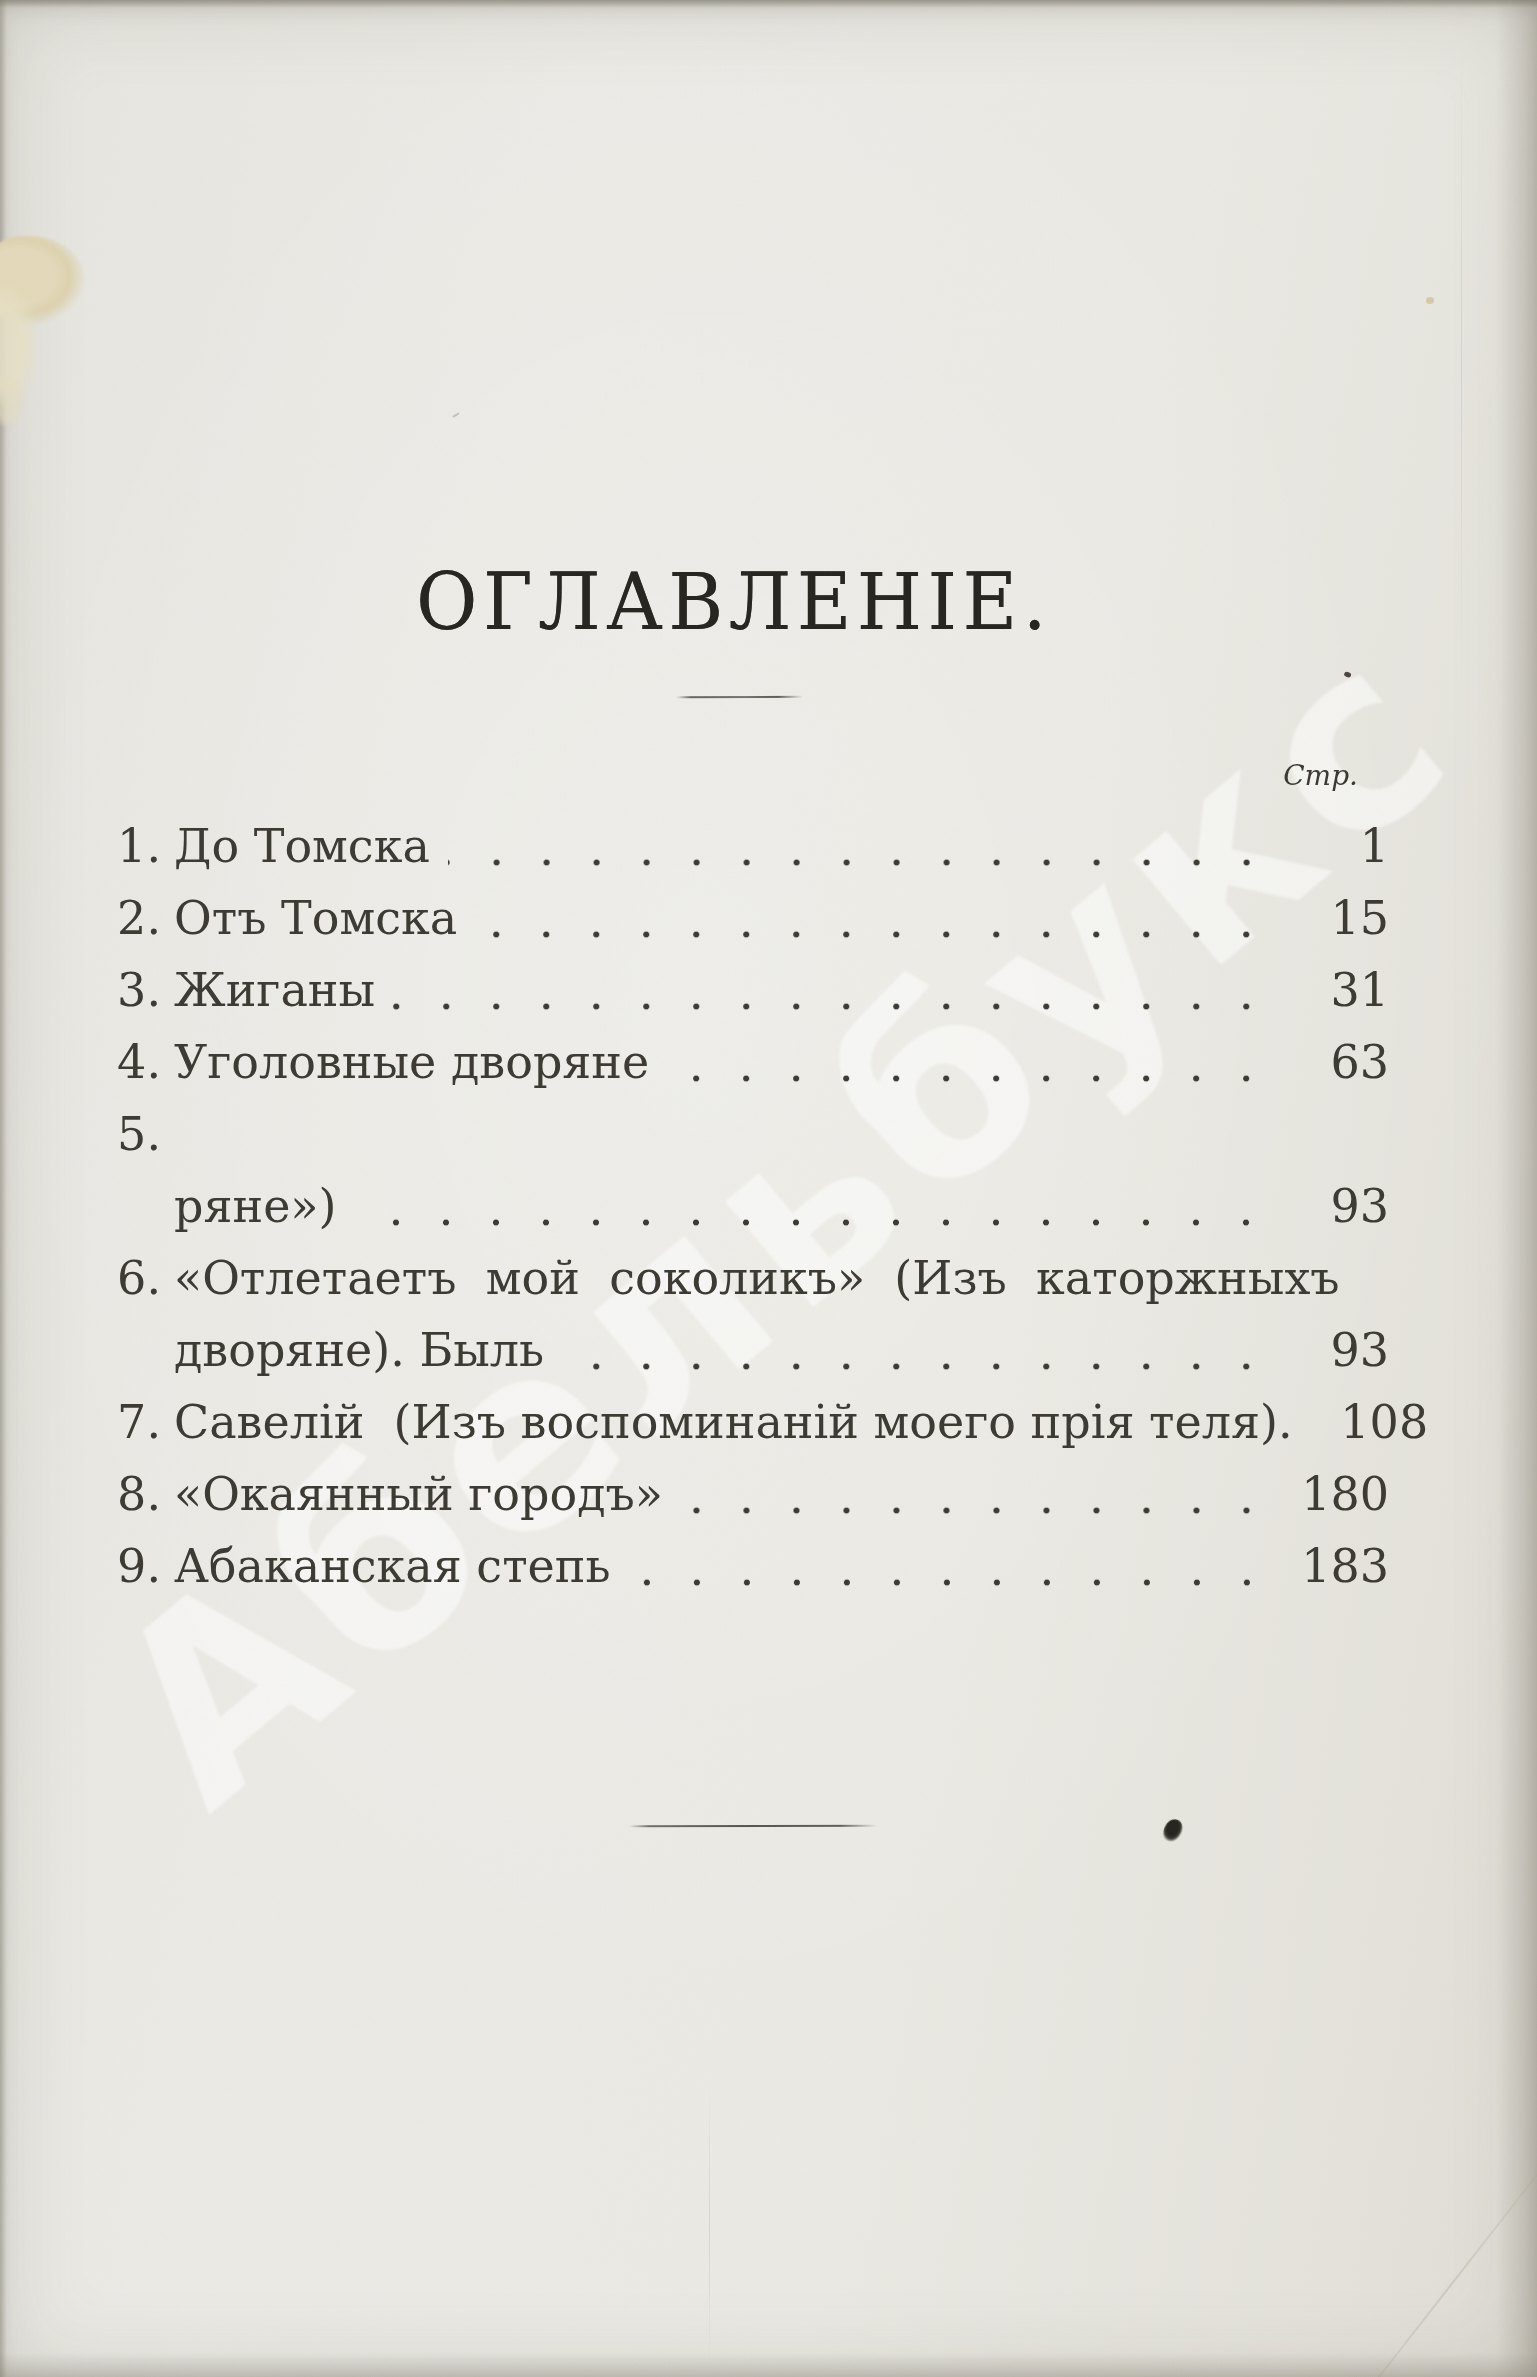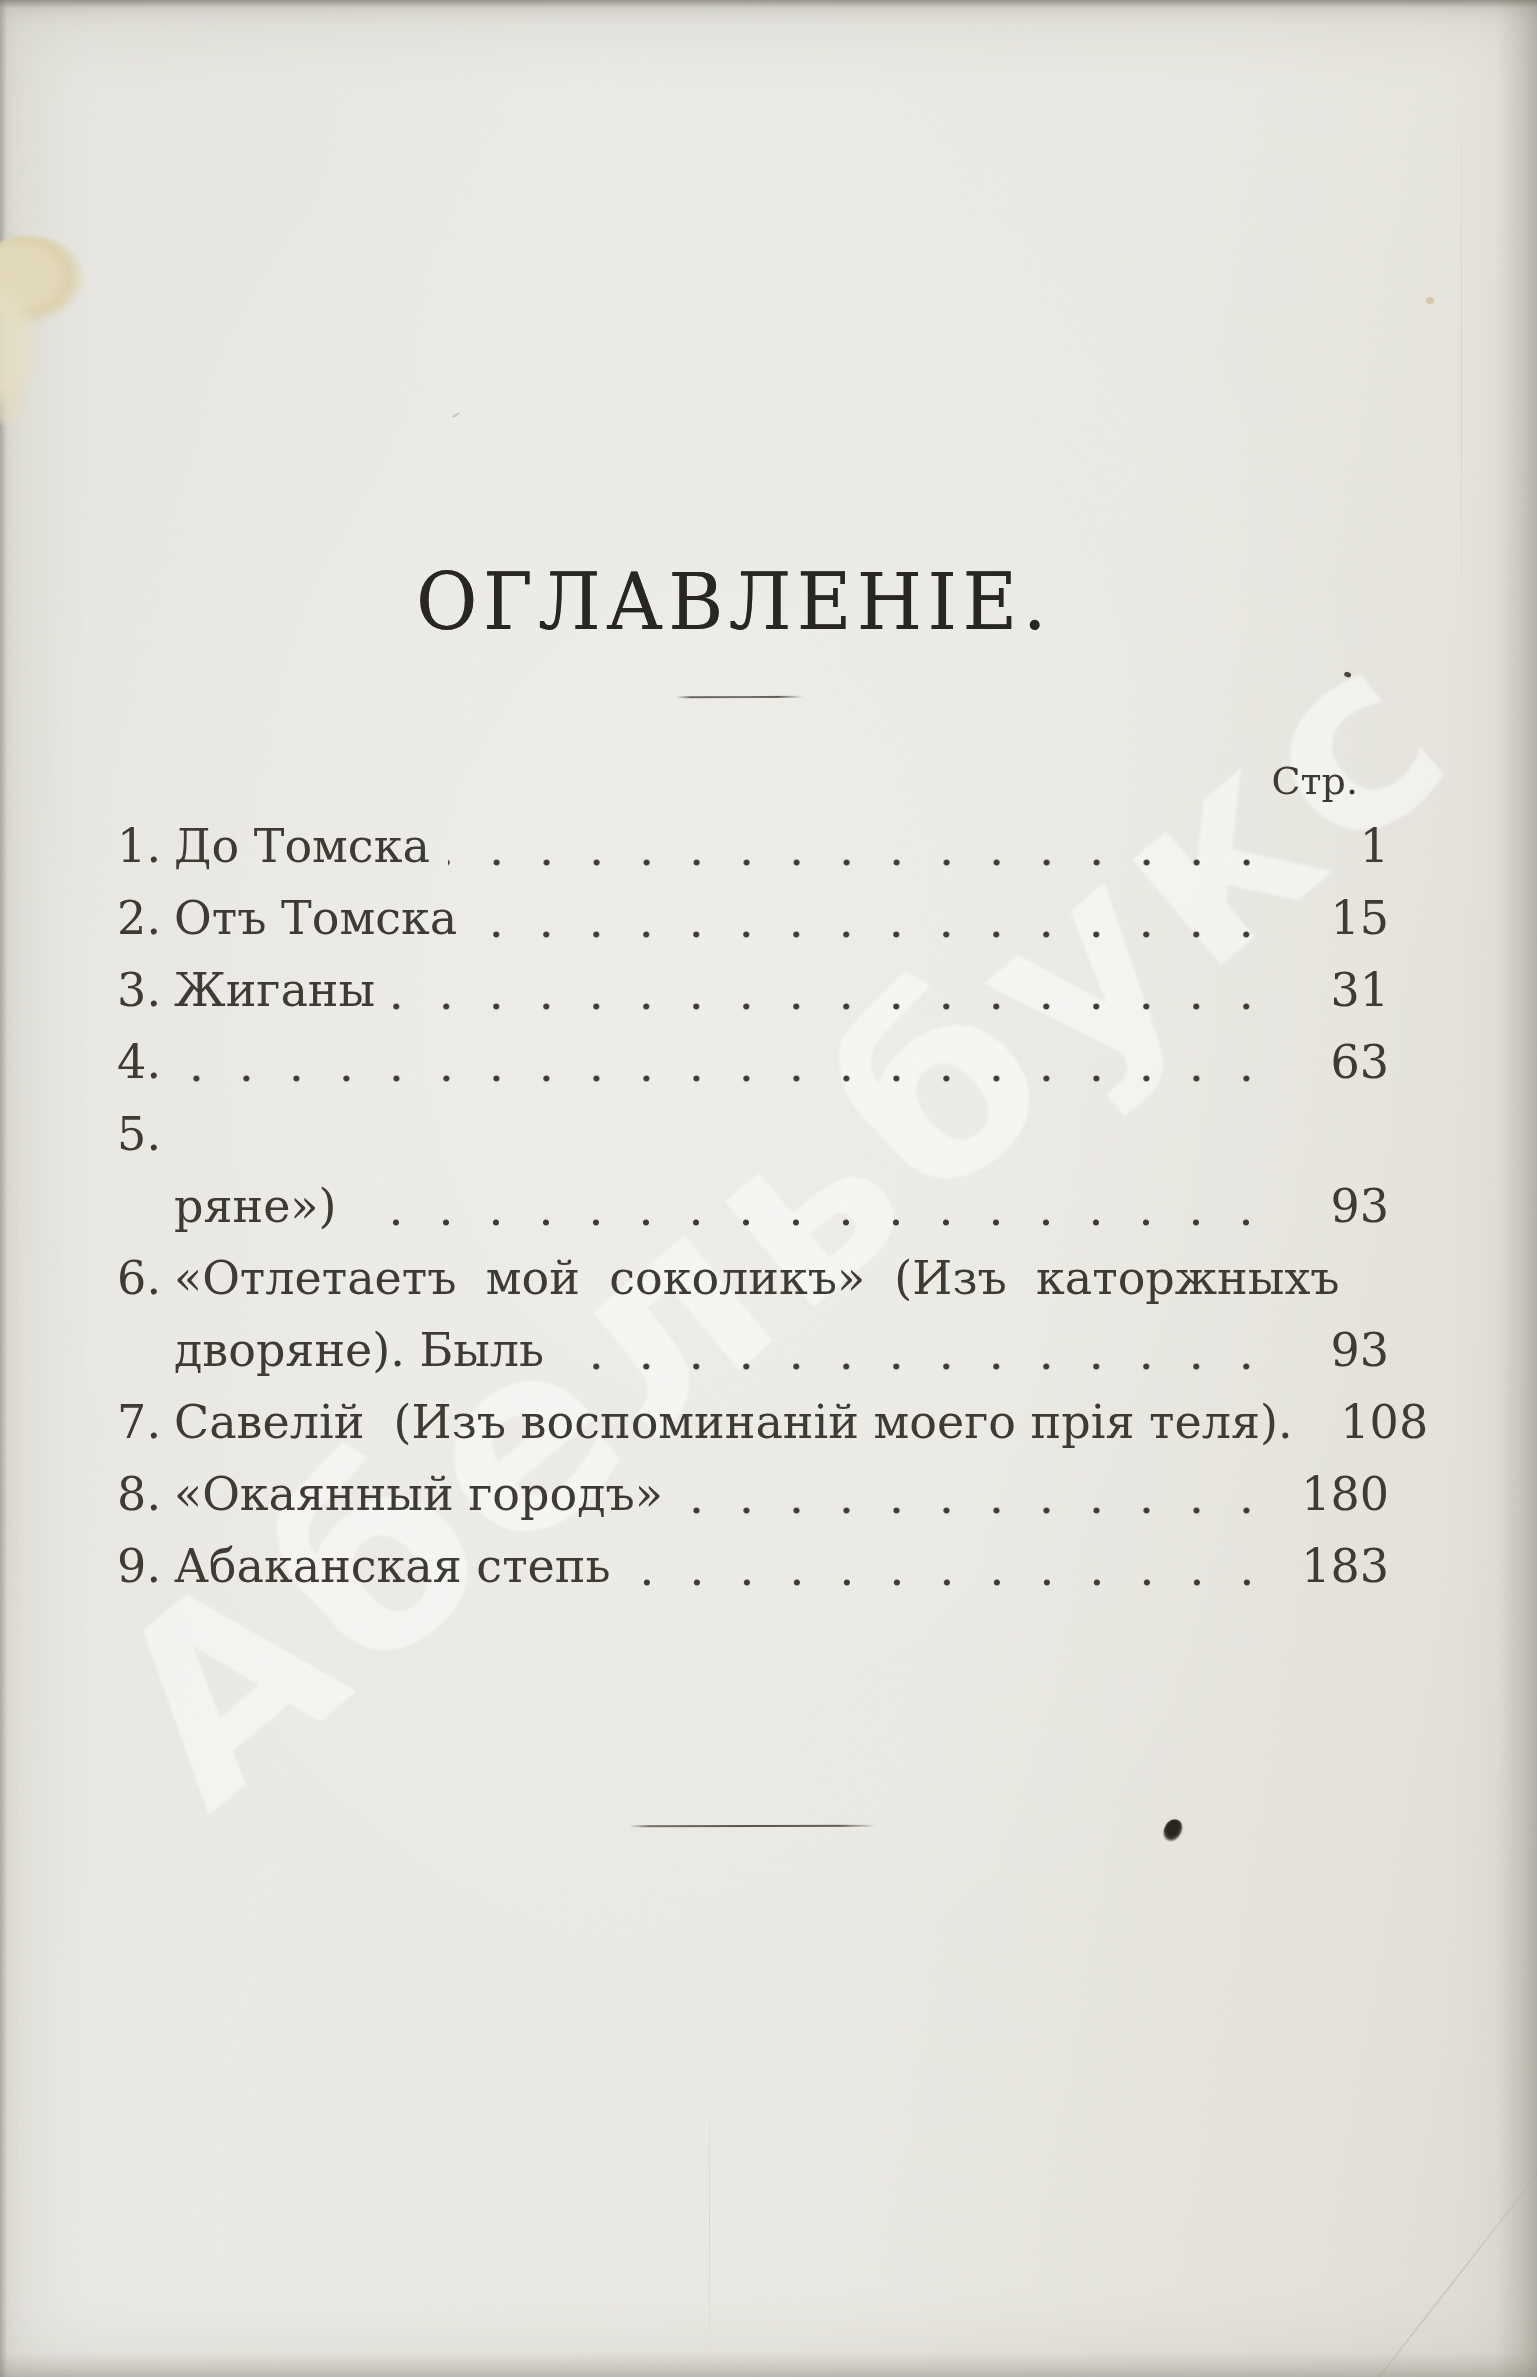--- a/index.html
+++ b/index.html
@@ -78,21 +78,21 @@
     color:var(--title-ink);
     text-shadow:0 0 0.6px rgba(38,36,30,0.6);
   }
   .title-rule{
     position:absolute;left:676px;top:696px;width:127px;height:1.8px;
     background:linear-gradient(90deg,rgba(77,74,65,0),rgba(77,74,65,0.85) 12%,rgba(77,74,65,0.75) 55%,rgba(77,74,65,0.9) 80%,rgba(77,74,65,0));
     transform:rotate(-0.2deg);
   }
   .col-header{
     position:absolute;top:759px;right:180px;
-    font-size:38px;color:#3a3831;
+    font-style:italic;font-size:28px;color:#3a3831;
   }
   .toc{
     position:absolute;left:101px;top:810px;width:1288px;
     font-size:46px;line-height:72px;color:var(--ink);
   }
   .toc-line{display:flex;height:72px;line-height:72px;white-space:pre;}
   .num{width:60px;flex:0 0 60px;text-align:right;}
   .txt{margin-left:13px;white-space:pre;}
   .leader{
     flex:1 1 auto;min-width:0;align-self:flex-end;height:10.8px;
@@ -139,20 +139,21 @@
 
   <div class="toc-line">
     <span class="num">3.</span>
     <span class="txt">Жиганы</span>
     <span class="leader"></span>
     <span class="pg">31</span>
   </div>
 
   <div class="toc-line">
     <span class="num">4.</span>
+    <span class="txt">Уголовные дворяне</span>
     <span class="leader"></span>
     <span class="pg">63</span>
   </div>
 
   <div class="toc-line">
     <span class="num">5.</span>
     
     <span class="pg"></span>
   </div>
 

